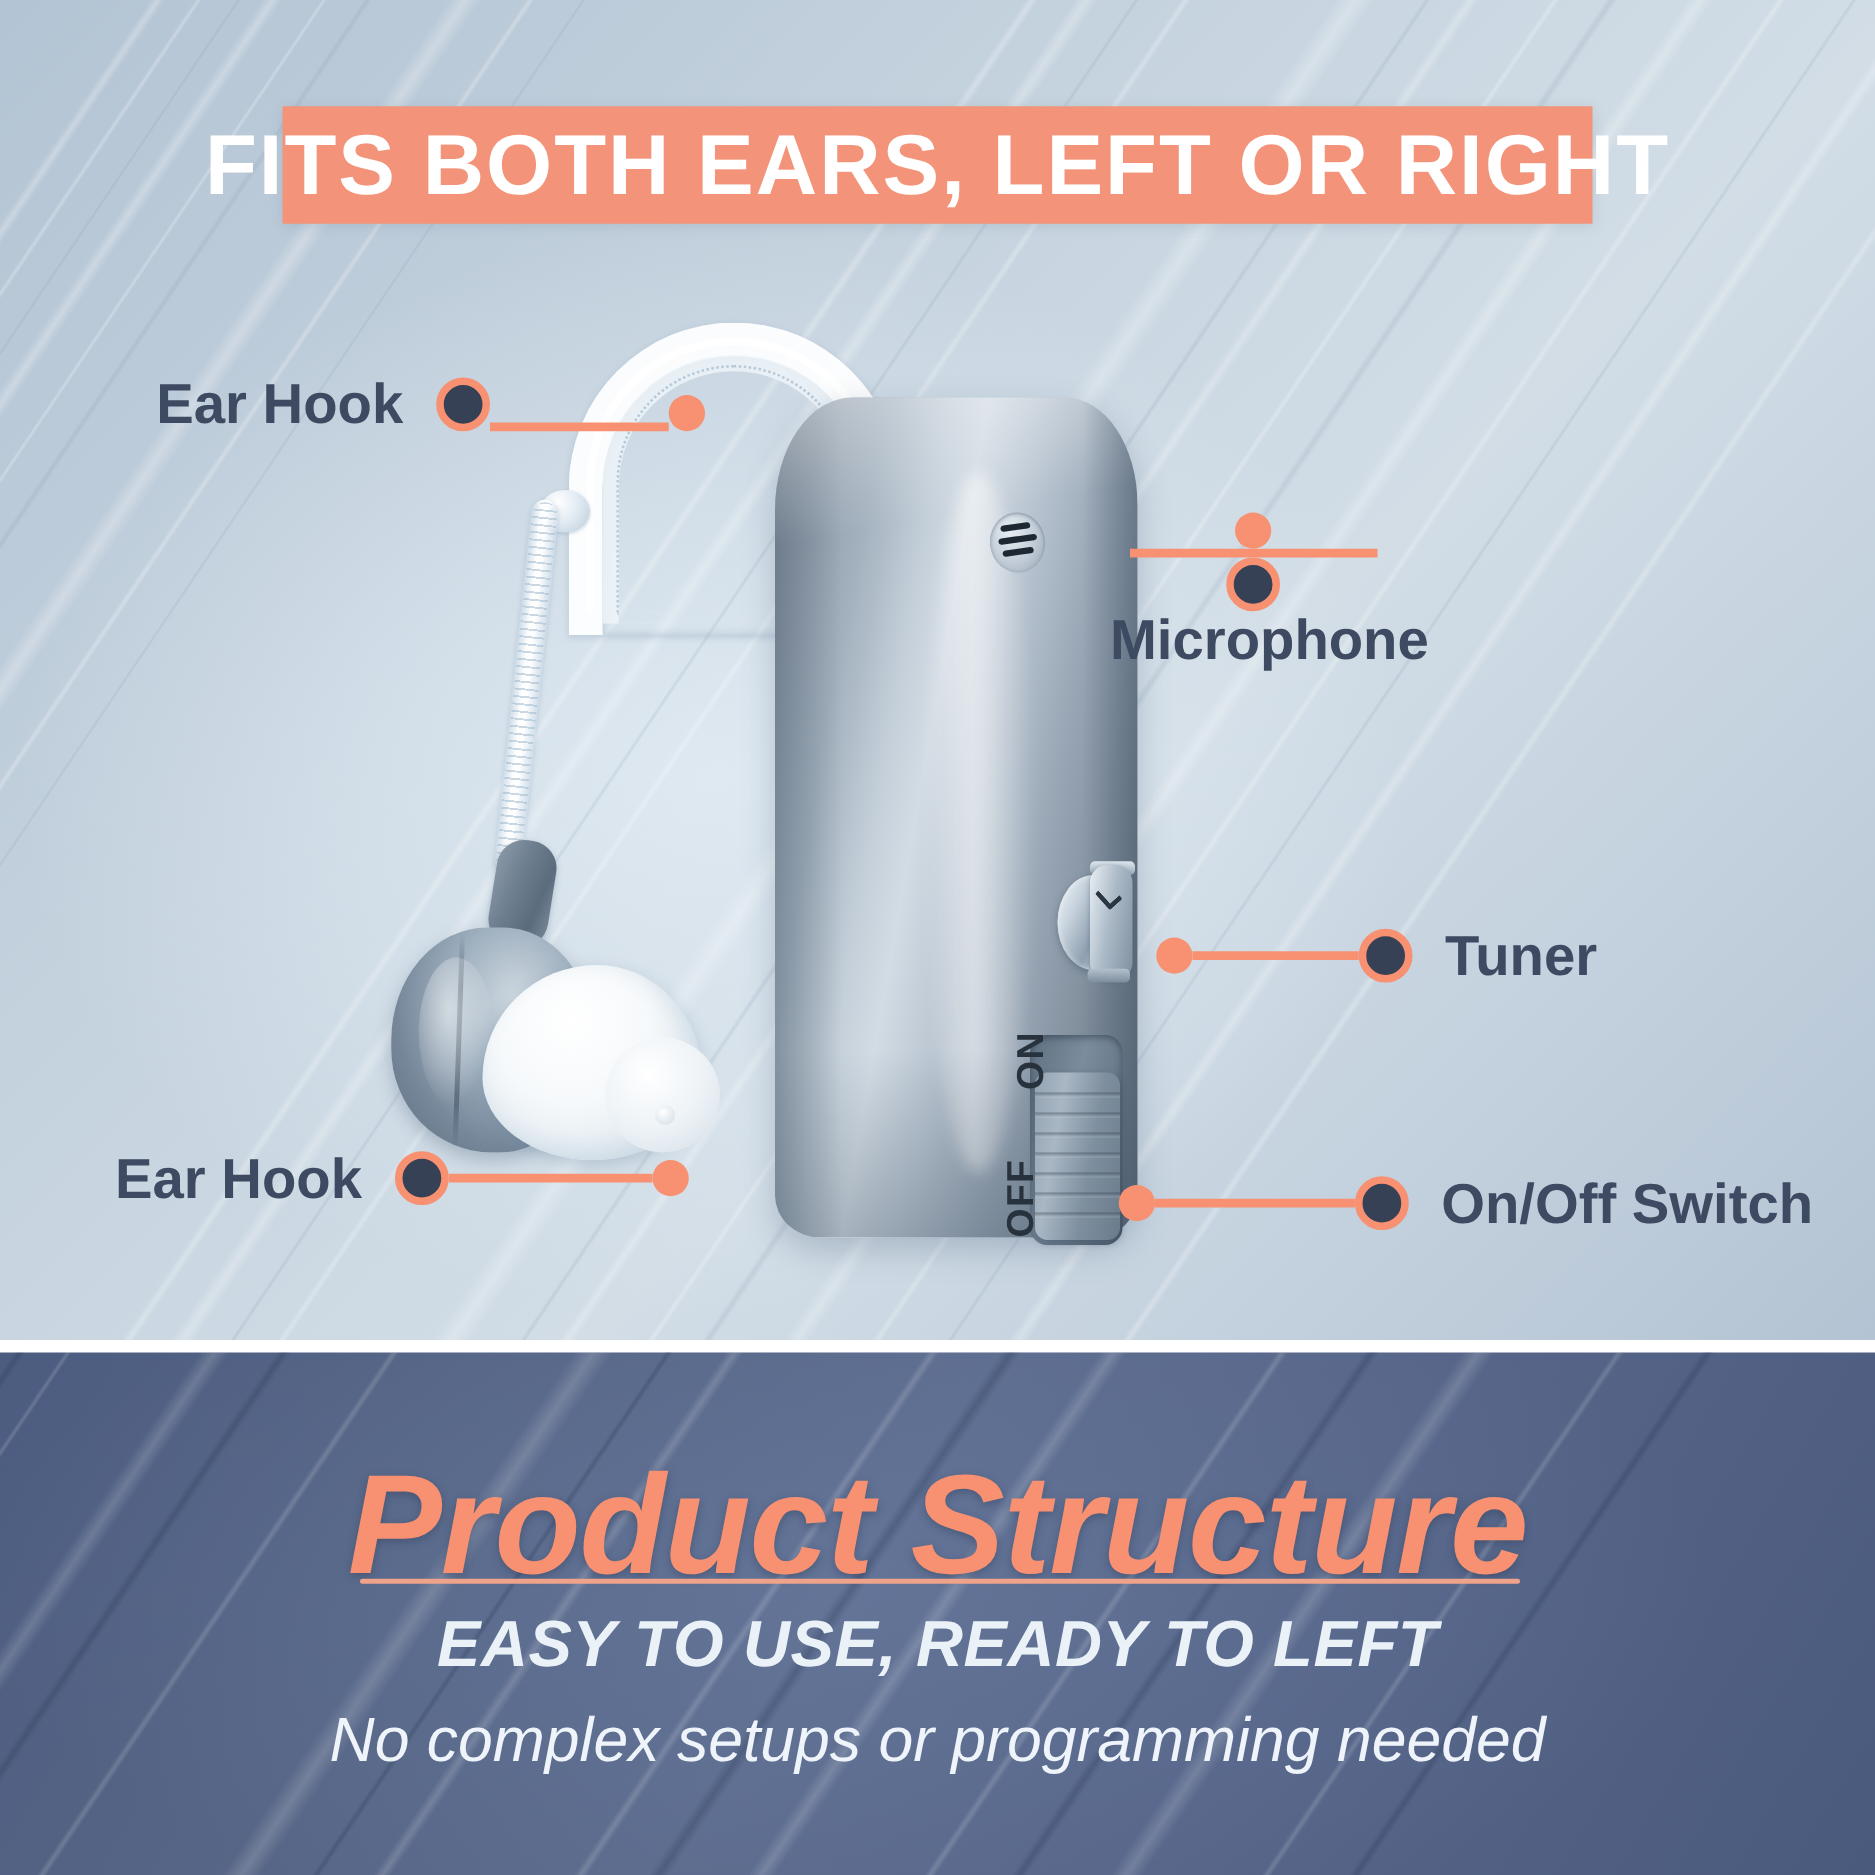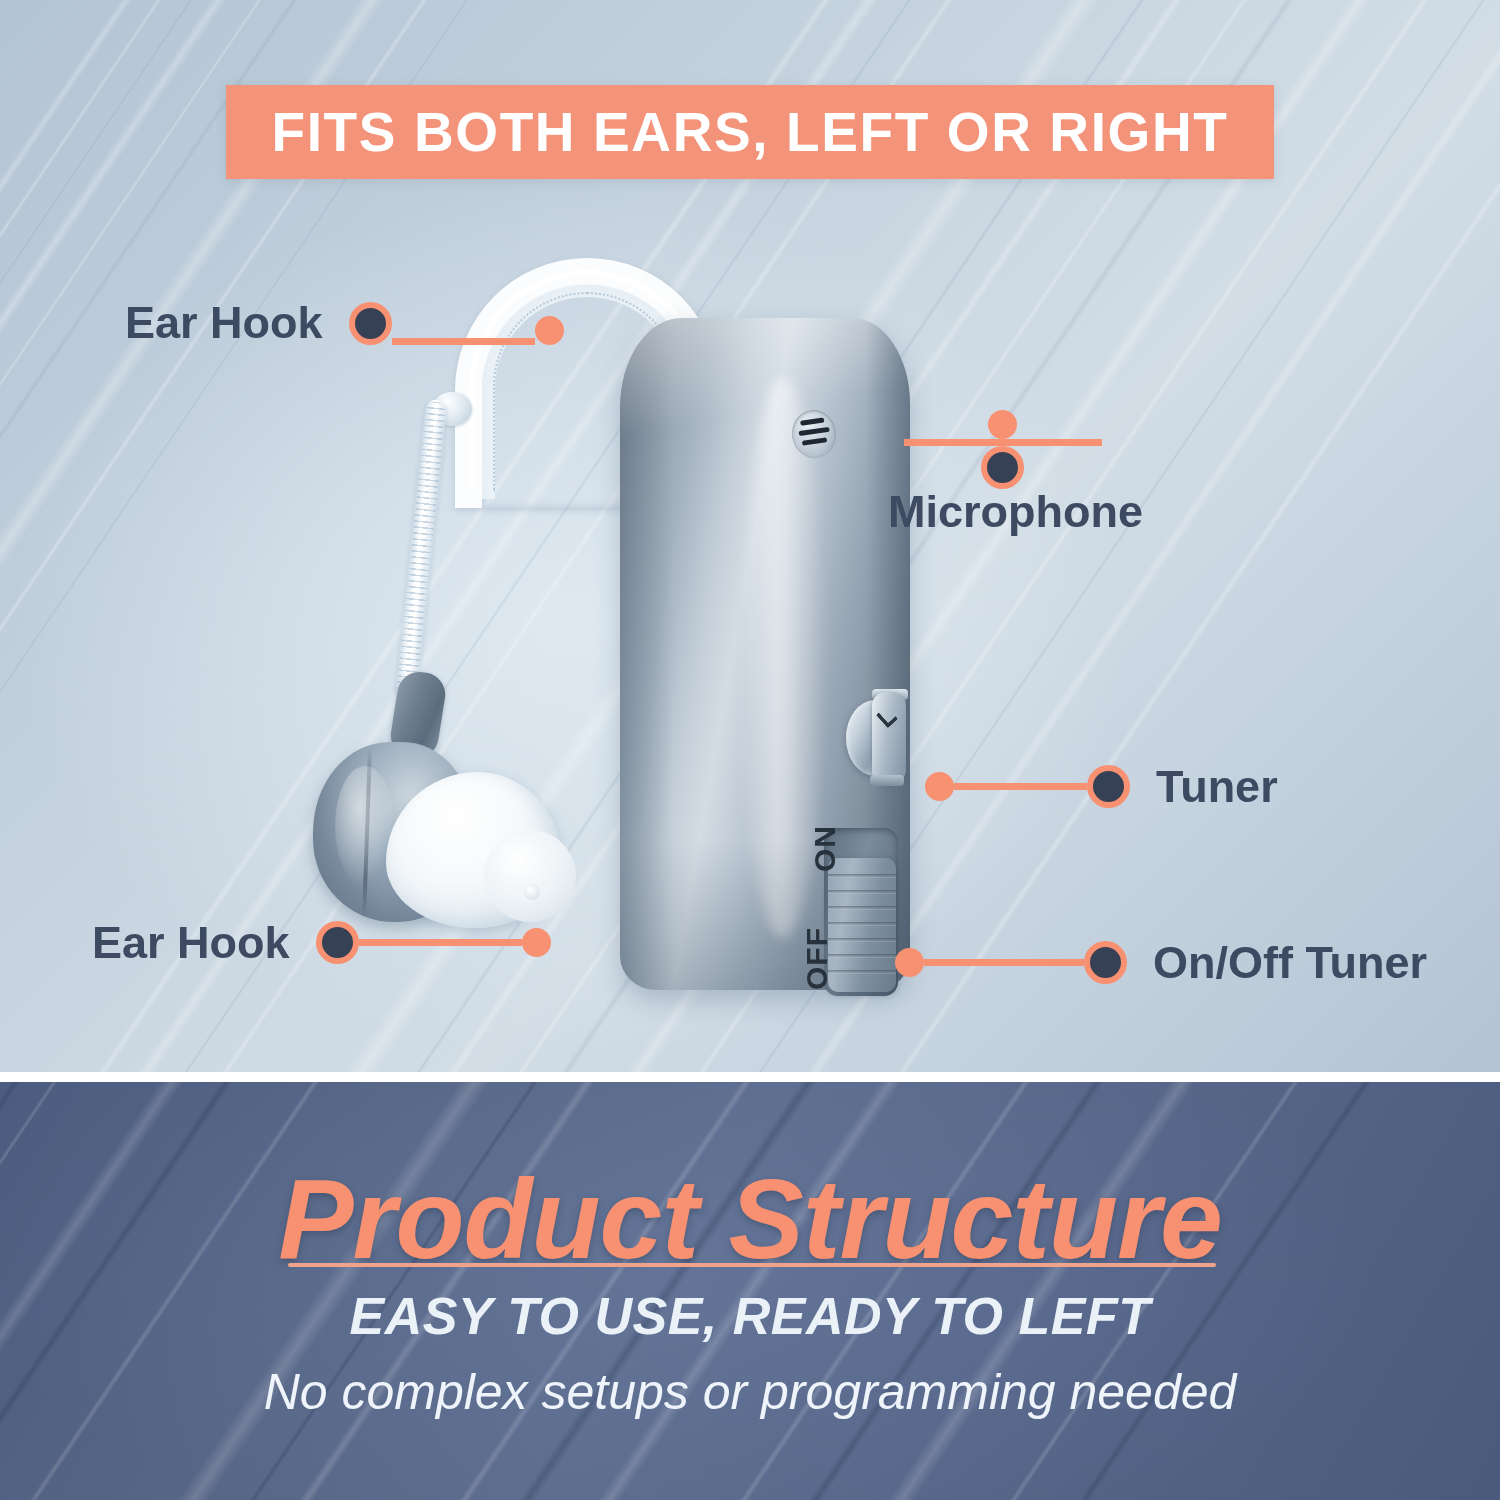--- a/index.html
+++ b/index.html
@@ -29,21 +29,21 @@
   }
 
   
   .banner{
     position:absolute; left:226px; top:85px; width:1048px; height:94px;
     background:#f3937a;
     display:flex; align-items:center; justify-content:center;
     box-shadow:0 2px 10px rgba(90,110,130,.18);
   }
   .banner-text{
-    color:#ffffff; font-size:55px; font-weight:bold; letter-spacing:1.6px;
+    color:#ffffff; font-size:68px; font-weight:bold; letter-spacing:1.6px;
     white-space:nowrap; line-height:1;
   }
 
   
   .device-stage{ position:absolute; left:0; top:0; width:1500px; height:1072px; }
 
   
   .hook{
     position:absolute; left:455px; top:258px; width:265px; height:185px;
   }
@@ -406,39 +406,39 @@
       <div class="dot-salmon"></div>
     </div>
 
     <div class="callout right" style="left:862px; top:410px;flex-direction:column;">
       <div class="dot-salmon"></div>
       <div class="line" style="width:198px;"></div>
       <div class="dot-navy"></div>
       <div class="txt">Microphone</div>
     </div>
 
-    <div class="callout right" style="left:925px; top:764px;justify-content:space-between;">
+    <div class="callout right" style="left:925px; top:742px;justify-content:space-between;">
       <div class="dot-salmon"></div>
       <div class="line" style="width:133px;"></div>
       <div class="dot-navy"></div>
       <div class="txt">Tuner</div>
     </div>
 
     <div class="callout left" style="left:92px; top:920px;">
       <div class="txt">Ear Hook</div>
       <div class="dot-navy"></div>
       <div class="line" style="width:163px;"></div>
       <div class="dot-salmon"></div>
     </div>
 
     <div class="callout right" style="left:895px; top:940px;">
       <div class="dot-salmon"></div>
       <div class="line" style="width:160px;"></div>
       <div class="dot-navy"></div>
-      <div class="txt">On/Off Tuner</div>
+      <div class="txt">On/Off Switch</div>
     </div>
 
   </div>
 
   <div class="gap"></div>
 
   <div class="bottom-panel">
     <div class="bstreaks">
       <i style="left:120px; width:14px;"></i>
       <i class="dk" style="left:170px; width:8px;"></i>

